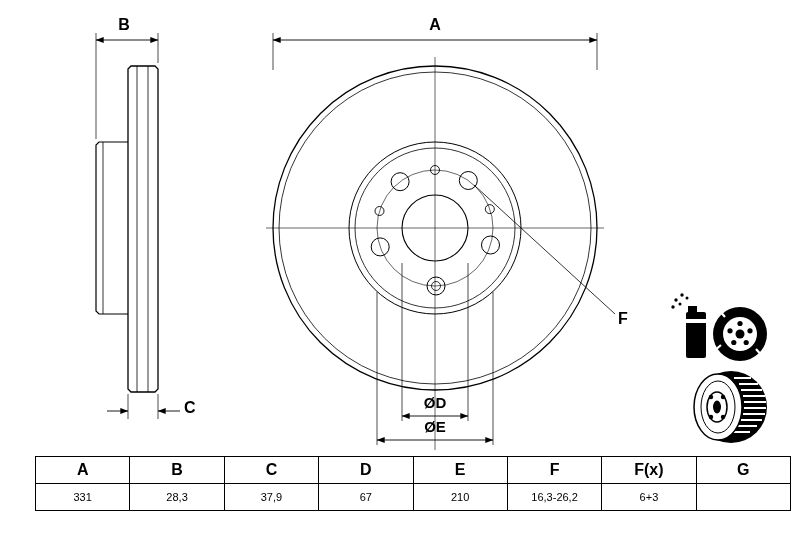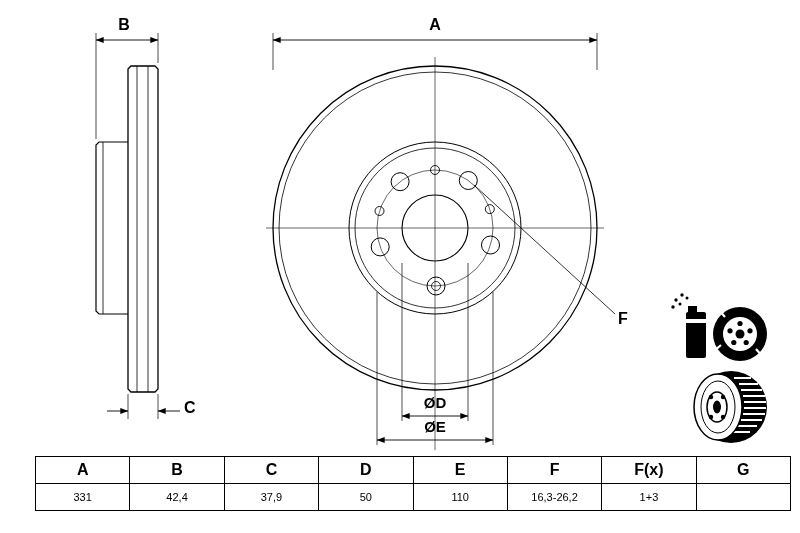--- a/index.html
+++ b/index.html
@@ -186,24 +186,24 @@
         <th>D</th>
         <th>E</th>
         <th>F</th>
         <th>F(x)</th>
         <th>G</th>
       </tr>
     </thead>
     <tbody>
       <tr>
         <td>331</td>
-        <td>42,4</td>
+        <td>28,3</td>
         <td>37,9</td>
-        <td>50</td>
-        <td>110</td>
+        <td>67</td>
+        <td>210</td>
         <td>16,3-26,2</td>
-        <td>1+3</td>
+        <td>6+3</td>
         <td></td>
       </tr>
     </tbody>
   </table>
 
 </div>
 
 </body></html>

